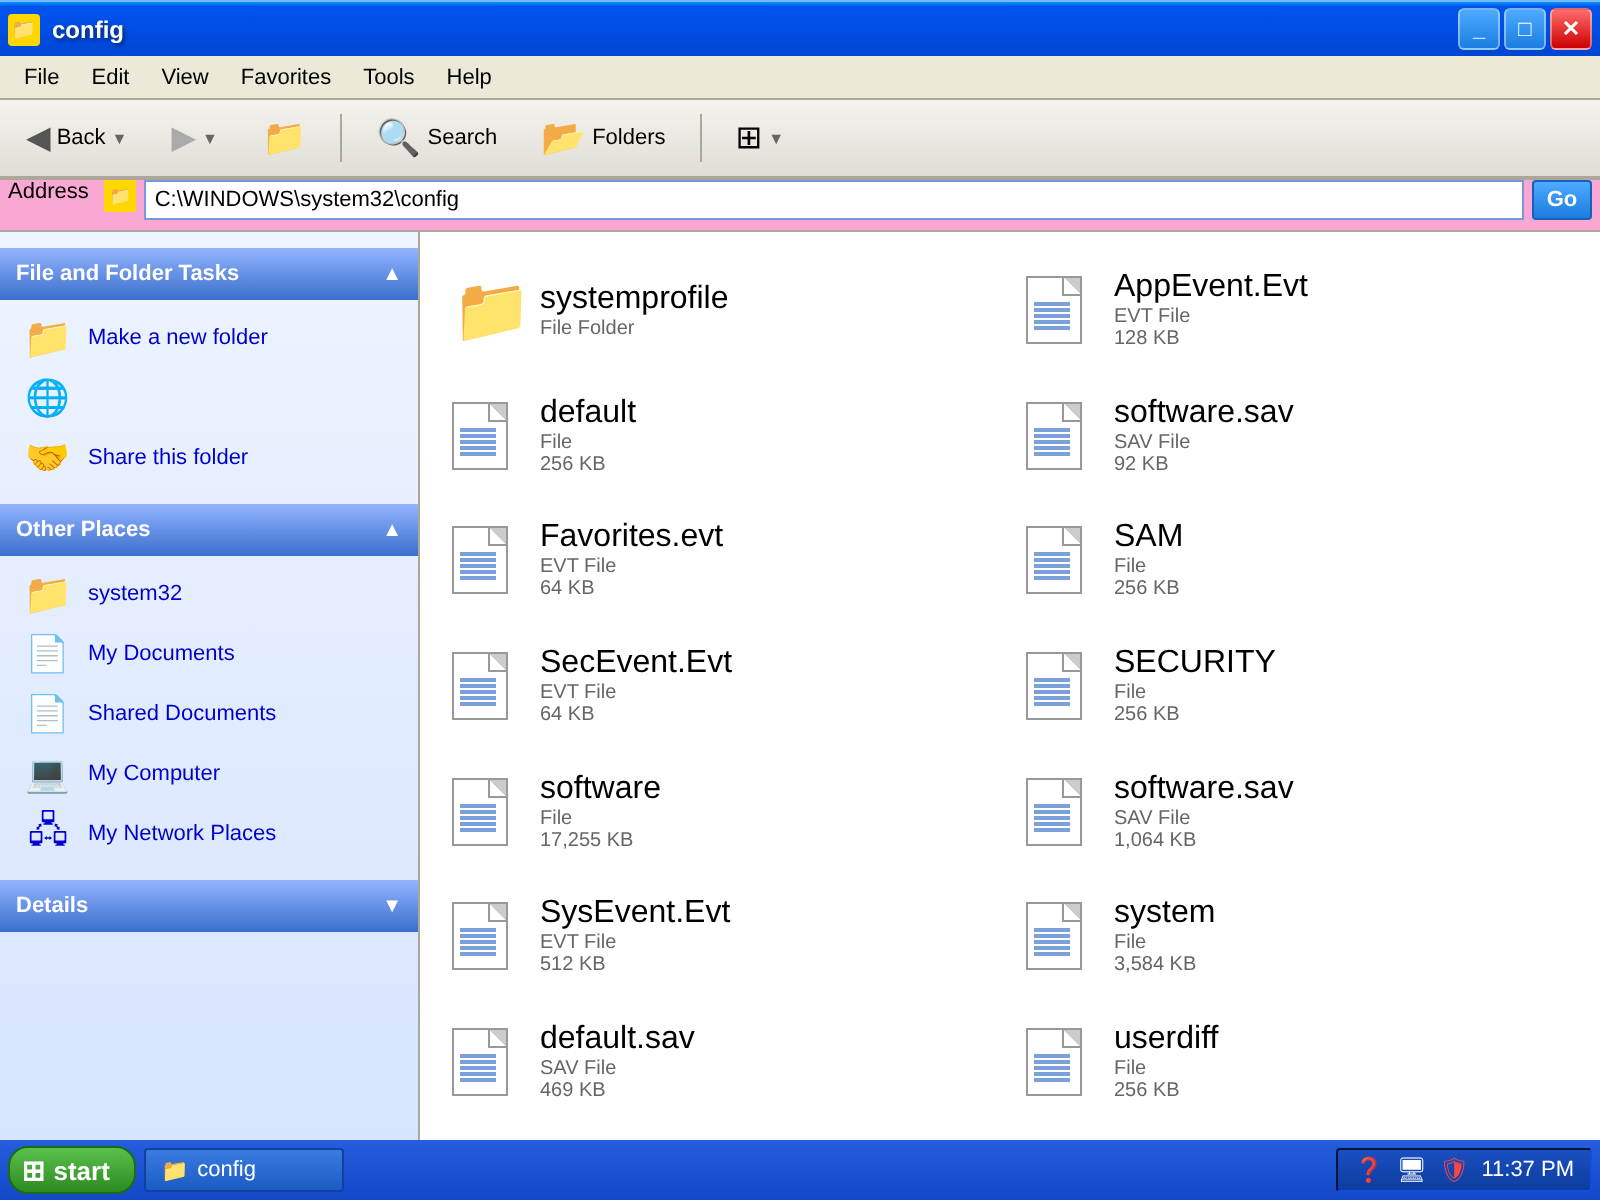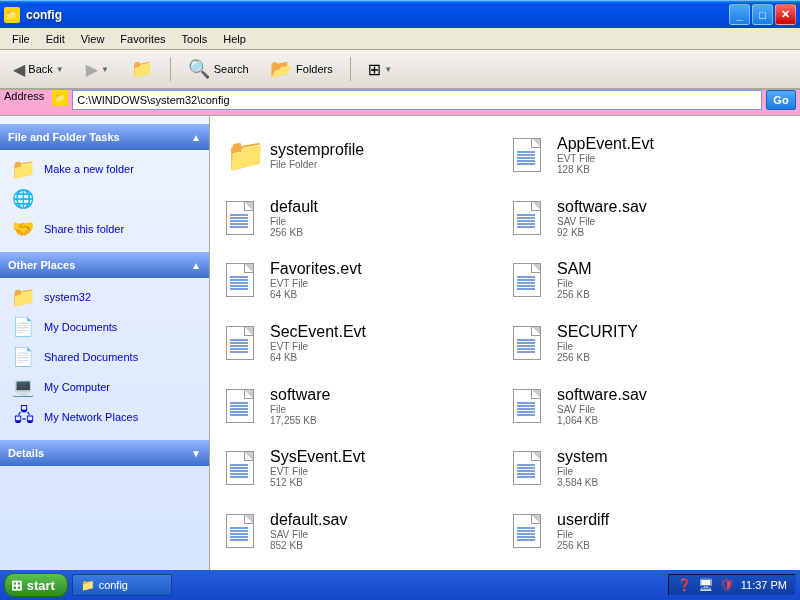--- a/index.html
+++ b/index.html
@@ -452,21 +452,21 @@
         <div class="file-item-icon">
         <div class="fi-base">
           <div class="fi-page">
             <div class="fi-lines"></div>
           </div>
         </div>
         </div>
         <div class="file-item-info">
           <span class="file-item-name">default.sav</span>
           <span class="file-item-type">SAV File</span>
-          <span class="file-item-size">852 KB</span>
+          <span class="file-item-size">469 KB</span>
         </div>
       </div>
       <div class="file-item">
         <div class="file-item-icon">
         <div class="fi-base">
           <div class="fi-page">
             <div class="fi-lines"></div>
           </div>
         </div>
         </div>

